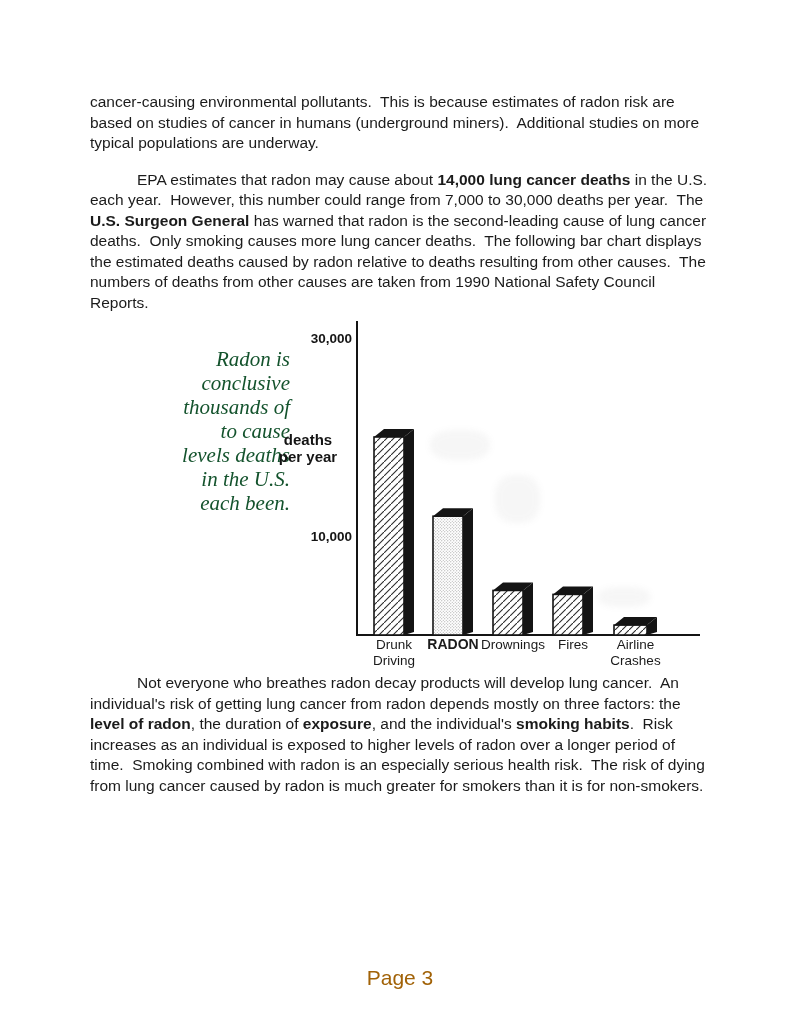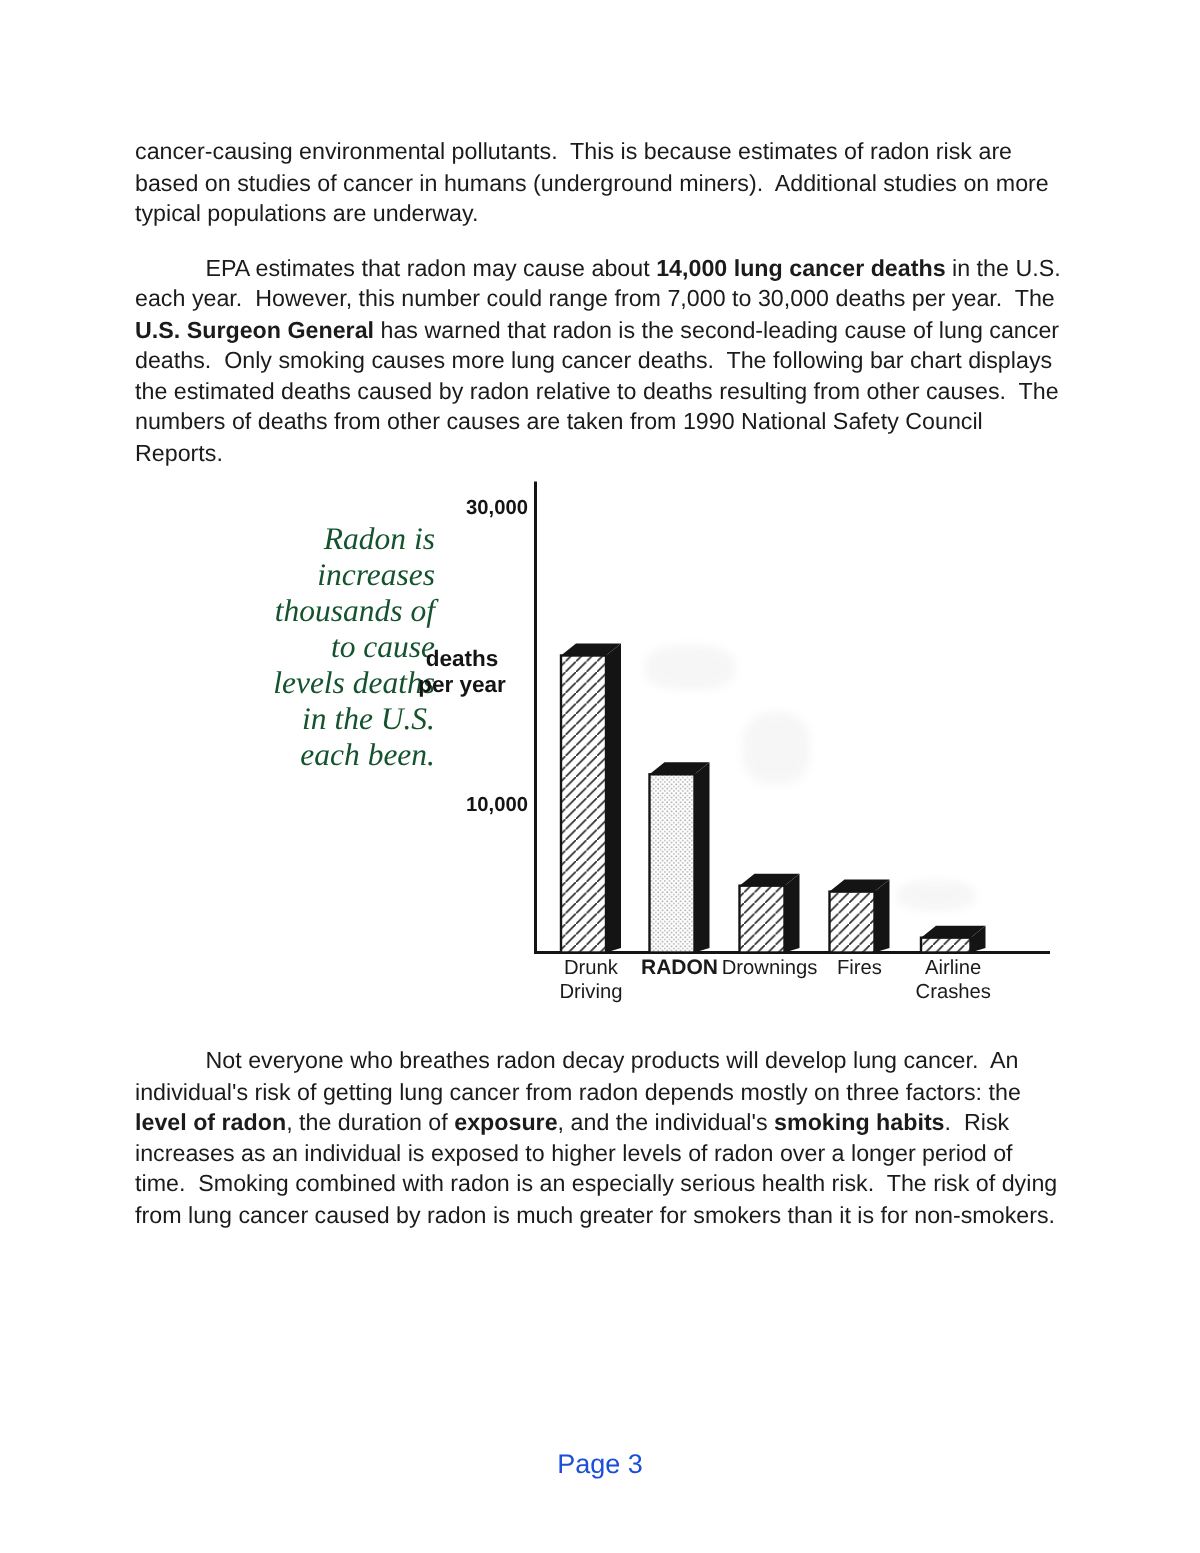--- a/index.html
+++ b/index.html
@@ -3,21 +3,21 @@
 <meta charset="utf-8">
 <style>
   html, body { margin:0; padding:0; background:#ffffff; }
   .page {
     position:relative; width:800px; height:1035px; background:#ffffff;
     font-family:"Liberation Sans","DejaVu Sans",sans-serif; color:#1b1b1b;
     overflow:hidden;
   }
   .paras { position:absolute; left:90px; width:622px; font-size:15.5px; line-height:20.5px; }
   #paras-top { top:92px; }
-  #paras-bottom { top:698px; }
+  #paras-bottom { top:673px; }
   .paras p { margin:0 0 16px 0; white-space:pre-wrap; }
   .paras p.indent { text-indent:47px; }
   .paras b { font-weight:bold; }
 
   .chart-block { position:absolute; left:0; top:315px; width:800px; height:370px; }
   .chart-caption {
     position:absolute; left:148px; top:32px; width:142px; text-align:right;
     font-family:"Liberation Serif","DejaVu Serif",serif; font-style:italic;
     font-size:21px; line-height:24px; color:#14532d;
   }
@@ -27,37 +27,37 @@
   }
   .chart-svg { position:absolute; left:300px; top:0; }
   text.tick { font-family:"Liberation Sans",sans-serif; font-weight:bold; font-size:13.5px; fill:#141414; }
   text.cat  { font-family:"Liberation Sans",sans-serif; font-size:13.5px; fill:#1b1b1b; }
   text.cat.bold { font-weight:bold; font-size:14px; }
 
   .smudge { position:absolute; background:#8a8a8a; opacity:0.07; filter:blur(3px); border-radius:40%; }
 
   .footer {
     position:absolute; left:0; top:966px; width:800px;
-    text-align:center; font-size:18px; color:#1d4ed8;
+    text-align:center; font-size:21px; color:#a16207;
   }
 </style>
 </head>
 <body>
 
 <div class="page">
 
   <div class="paras" id="paras-top">
       <p class=""><span>cancer-causing environmental pollutants.  This is because estimates of radon risk are based on studies of cancer in humans (underground miners).  Additional studies on more typical populations are underway.</span></p>
       <p class="indent"><span>EPA estimates that radon may cause about </span><b>14,000 lung cancer deaths</b><span> in the U.S. each year.  However, this number could range from 7,000 to 30,000 deaths per year.  The </span><b>U.S. Surgeon General</b><span> has warned that radon is the second-leading cause of lung cancer deaths.  Only smoking causes more lung cancer deaths.  The following bar chart displays the estimated deaths caused by radon relative to deaths resulting from other causes.  The numbers of deaths from other causes are taken from 1990 National Safety Council Reports.</span></p>
     </div>
 
   <div class="chart-block">
     <div class="chart-caption" id="chart-caption">
         <div>Radon is</div>
-        <div>increases</div>
+        <div>conclusive</div>
         <div>thousands of</div>
         <div>to cause</div>
         <div>levels deaths</div>
         <div>in the U.S.</div>
         <div>each been.</div>
       </div>
     <div class="chart-ylabel" id="chart-ylabel">
         <div>deaths</div>
         <div>per year</div>
       </div>

